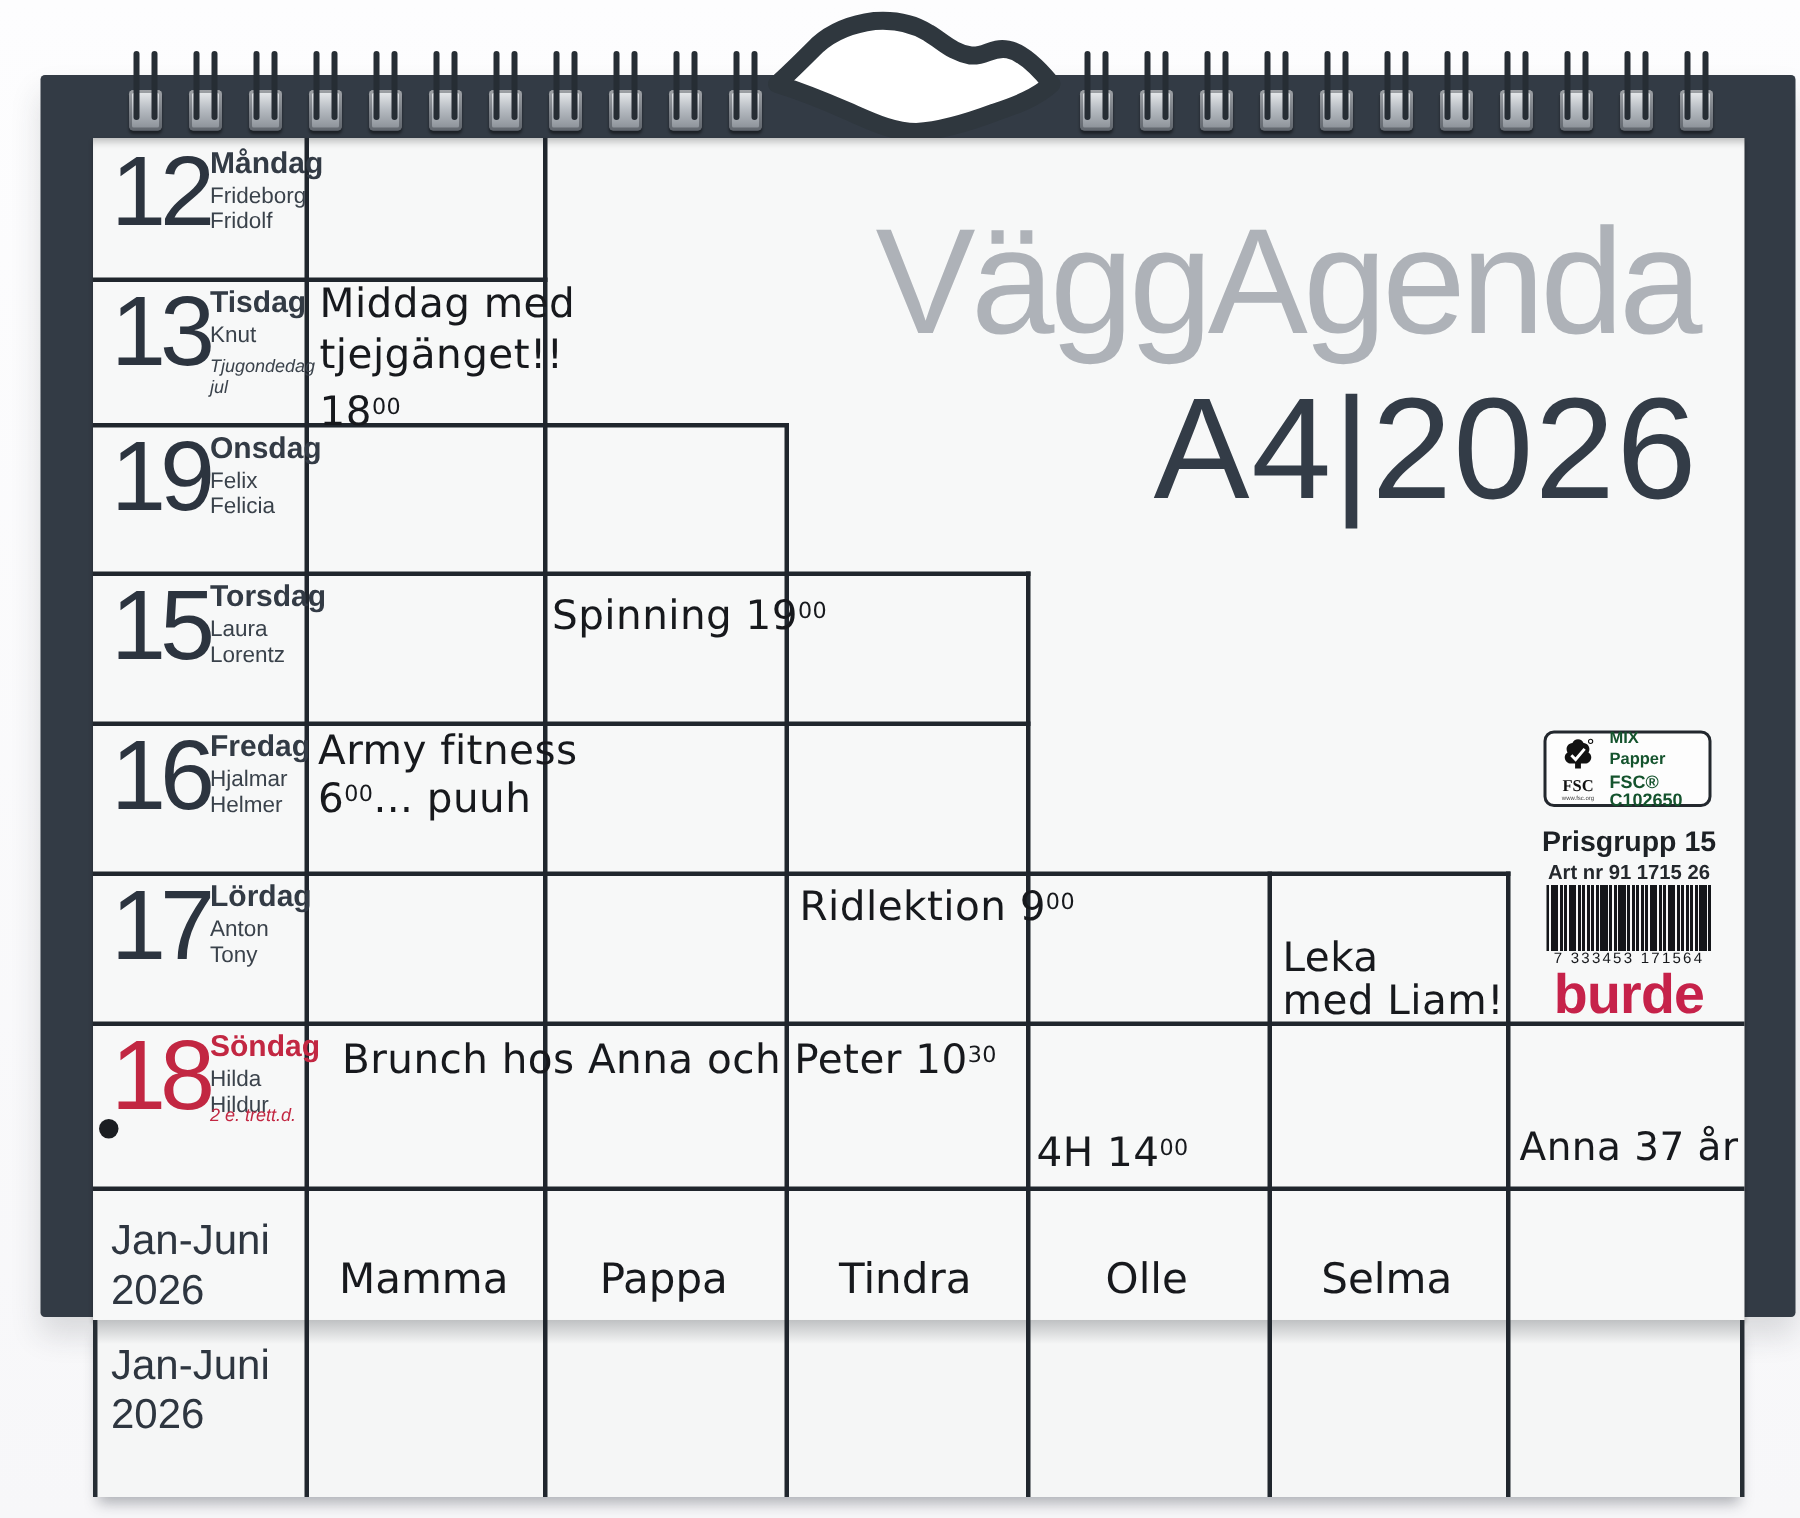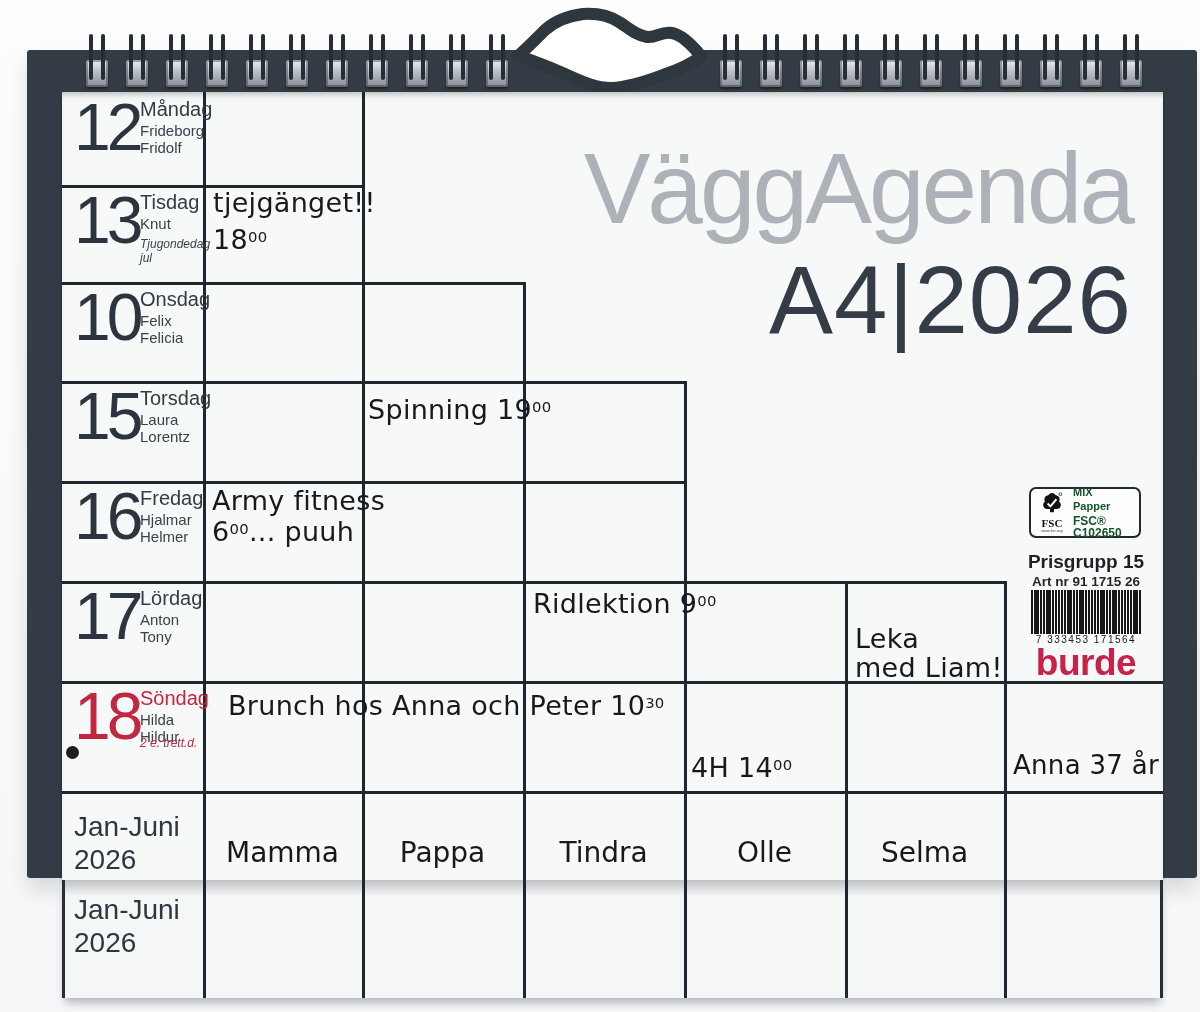--- a/index.html
+++ b/index.html
@@ -25,21 +25,21 @@
          box-shadow:0 7px 9px -3px rgba(60,65,75,.4);}
   .page2:before{content:"";position:absolute;left:0;top:0;width:100%;height:16px;
          background:linear-gradient(180deg,rgba(30,35,42,.25),rgba(30,35,42,0));}
   .p2v{position:absolute;top:0;width:3px;height:100%;background:#20262d;}
   
   .h,.v{position:absolute;background:#20262d;}
   .h{height:3px;} .v{width:3px;}
   
   .day{position:absolute;left:62px;width:143px;height:120px;color:#2c343f;}
   .day .num{position:absolute;left:12px;top:6px;font-size:66px;line-height:58px;letter-spacing:-4px;}
-  .day .wd{position:absolute;left:78px;top:6px;font-size:20px;color:#333b45;}
+  .day .wd{position:absolute;left:78px;top:6px;font-size:20px;color:#333b45;font-weight:bold;}
   .day .n1{position:absolute;left:78px;top:30px;font-size:15px;color:#3a424b;}
   .day .n2{position:absolute;left:78px;top:47px;font-size:15px;color:#3a424b;}
   .day .notetx{position:absolute;left:78px;top:52px;font-size:12px;font-style:italic;color:#3a424b;}
   .day.red .num,.day.red .wd,.day.red .notetx{color:#c22742;}
   .day.red .notetx{top:55px;}
   .hole{position:absolute;left:66px;top:746px;width:13px;height:13px;border-radius:50%;background:#1b1e22;}
   
   .title1{position:absolute;right:68px;top:138px;font-size:100px;line-height:100px;
           letter-spacing:-3px;color:#aeb2b8;}
   .title2{position:absolute;right:68px;top:252px;font-size:96px;line-height:96px;
@@ -236,21 +236,21 @@
     <div class="n1">Frideborg</div>
     <div class="n2">Fridolf</div>
   </div>
   <div class="day" style="top:185px">
     <div class="num">13</div>
     <div class="wd">Tisdag</div>
     <div class="n1">Knut</div>
     <div class="notetx">Tjugondedag jul</div>
   </div>
   <div class="day" style="top:282px">
-    <div class="num">10</div>
+    <div class="num">19</div>
     <div class="wd">Onsdag</div>
     <div class="n1">Felix</div>
     <div class="n2">Felicia</div>
   </div>
   <div class="day" style="top:381px">
     <div class="num">15</div>
     <div class="wd">Torsdag</div>
     <div class="n1">Laura</div>
     <div class="n2">Lorentz</div>
   </div>
@@ -269,20 +269,21 @@
   <div class="day red" style="top:681px">
     <div class="num">18</div>
     <div class="wd">Söndag</div>
     <div class="n1">Hilda</div>
     <div class="n2">Hildur</div>
     <div class="notetx">2 e. trett.d.</div>
   </div>
   <div class="hole"></div>
 
   <div class="hand" style="left:213px;top:186px">
+    <div>Middag med</div>
     <div>tjejgänget!!</div>
     <div><span>18</span><span class="sup">00</span></div>
   </div>
   <div class="hand" style="left:368px;top:390px">
     <span>Spinning 19</span><span class="sup">00</span>
   </div>
   <div class="hand" style="left:212px;top:487px;line-height:28px">
     <div>Army fitness</div>
     <div><span>6</span><span class="sup">00</span><span>... puuh</span></div>
   </div>

